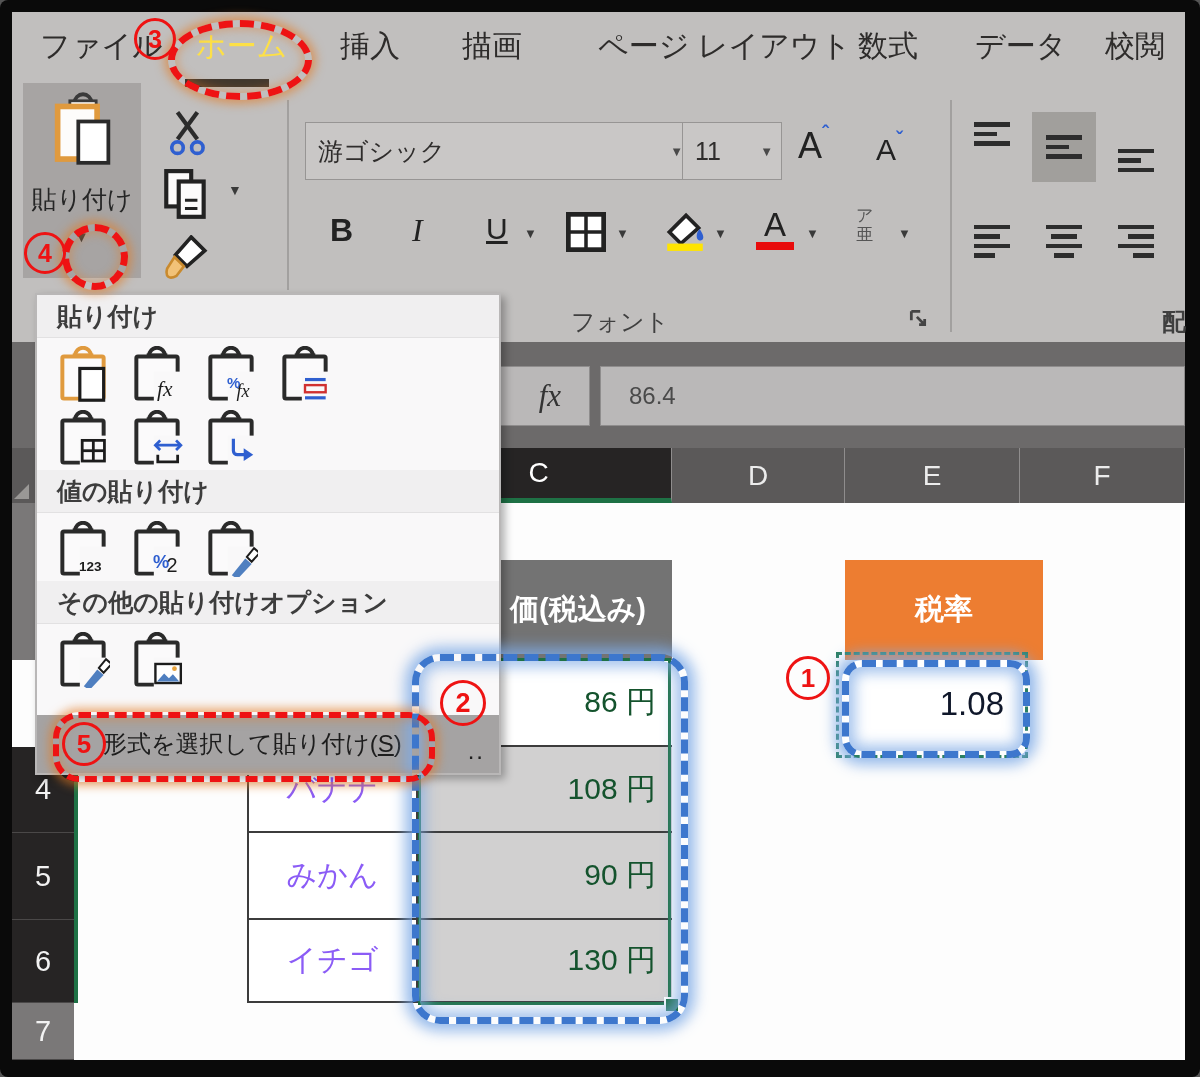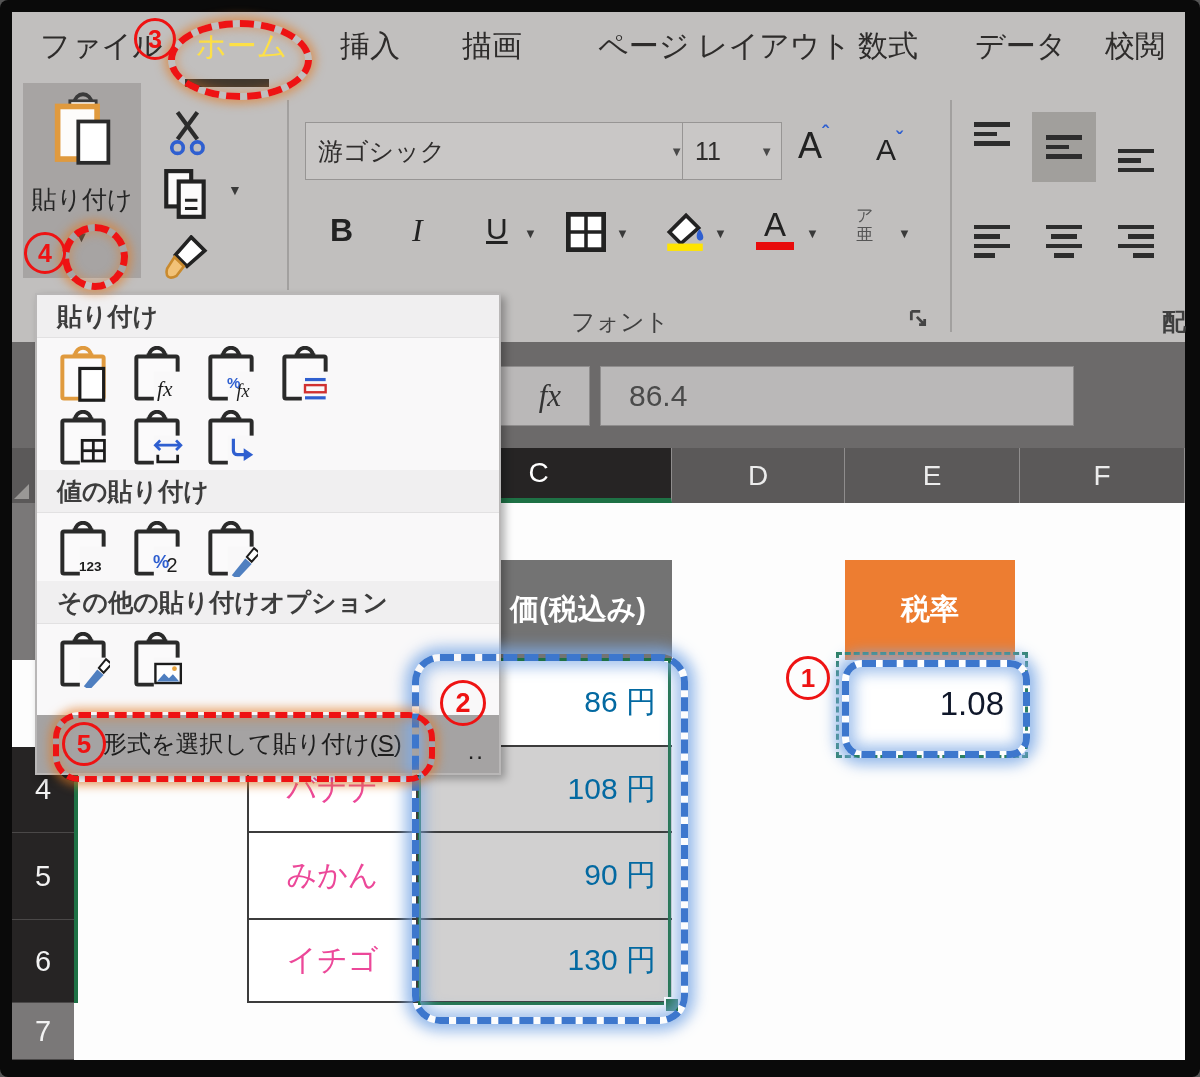--- a/index.html
+++ b/index.html
@@ -24,43 +24,43 @@
   .grouplabel{font-size:24px;color:#3f3f3f;}
   
   .alignbtn{position:absolute;width:64px;height:70px;display:flex;flex-direction:column;justify-content:center;gap:5px;padding:0 14px;box-sizing:border-box;}
   .alignbtn.sel{background:#a19f9c;}
   .bar{height:4.5px;background:#2d2d2d;}
   
   #fstrip{left:12px;top:342px;width:1173px;height:106px;background:#6c6a6a;}
   #fxbox{left:455px;top:366px;width:135px;height:60px;background:#bab8b8;border:1px solid #8f8d8d;
          display:flex;align-items:center;justify-content:flex-end;padding-right:28px;box-sizing:border-box;
          font-family:"Liberation Serif","DejaVu Serif",serif;font-style:italic;font-size:31px;color:#333;}
-  #finput{left:600px;top:366px;width:474px;height:60px;background:#bab8b8;border:1px solid #8f8d8d;
-          display:flex;align-items:center;padding-left:28px;box-sizing:border-box;font-size:30px;color:#4a4a4a;}
+  #finput{left:600px;top:366px;width:585px;height:60px;background:#bab8b8;border:1px solid #8f8d8d;
+          display:flex;align-items:center;padding-left:28px;box-sizing:border-box;font-size:24px;color:#4a4a4a;}
   #colheads{left:12px;top:448px;width:1173px;height:55px;background:#5b5959;}
   .colhead{position:absolute;top:0;height:55px;display:flex;align-items:center;justify-content:center;
            font-size:28px;color:#ececec;border-right:1px solid #8f8d8d;box-sizing:border-box;}
   .colhead.current{background:#262424;border-bottom:5px solid #1e7145;color:#fff;}
   #selall-tri{left:14px;top:484px;width:0;height:0;border-left:15px solid transparent;border-bottom:15px solid #9a9896;}
   
   #sheet{left:12px;top:503px;width:1173px;height:557px;background:#fdfdfd;}
   .rowhead{position:absolute;left:12px;width:62px;display:flex;align-items:center;justify-content:center;
            font-size:29px;color:#f2f2f2;border-bottom:1px solid #4a4848;box-sizing:border-box;}
   .rowhead.dark{background:#262424;}
   .rowhead.gray{background:#7a7878;}
   #rowhead-bg{left:12px;top:503px;width:62px;height:157px;background:#7a7878;}
   #greenline{left:74px;top:660px;width:4px;height:343px;background:#1e7145;}
   .cell{position:absolute;box-sizing:border-box;display:flex;align-items:center;}
   .fruit{left:247px;width:171px;border:2px solid #3c3c3c;border-top:none;background:#fff;
-         justify-content:center;font-size:30px;color:#ec4899;}
+         justify-content:center;font-size:30px;color:#8b5cf6;}
   .price{left:418px;width:254px;border-bottom:2px solid #3c3c3c;justify-content:flex-end;
-         padding-right:16px;font-size:30px;color:#0369a1;}
+         padding-right:16px;font-size:30px;color:#14532d;}
   .hdrcell{top:560px;height:100px;display:flex;align-items:center;color:#fff;font-weight:bold;font-size:29px;}
   #price-hdr{left:418px;width:254px;background:#737373;justify-content:flex-end;padding-right:26px;box-sizing:border-box;}
-  #tax-hdr{left:845px;width:170px;background:#ed7d31;justify-content:center;}
+  #tax-hdr{left:845px;width:198px;background:#ed7d31;justify-content:center;}
   #taxv1{left:845px;top:660px;width:175px;height:88px;background:#fff;justify-content:flex-end;
          padding-right:16px;box-sizing:border-box;font-size:33px;color:#0f172a;}
   #taxv2{left:841px;top:752px;width:172px;height:83px;background:#fff;border:2px solid #f0b08e;
          justify-content:flex-end;padding-right:12px;box-sizing:border-box;font-size:33px;color:#1c1c1c;}
   #taxv2-corner{right:4px;bottom:4px;width:10px;height:10px;background:#4060c0;position:absolute;}
   #sel-border{left:418px;top:658px;width:253px;height:347px;border:3px solid #1e7145;box-sizing:border-box;z-index:3;}
   #sel-handle{left:664px;top:997px;width:12px;height:12px;background:#1e7145;border:2px solid #fff;z-index:3;}
   
   #menu{left:35px;top:293px;width:466px;height:482px;background:#f9f8f9;border:2px solid #b9b7b7;
         box-shadow:4px 4px 8px rgba(0,0,0,.3);z-index:5;box-sizing:border-box;}

